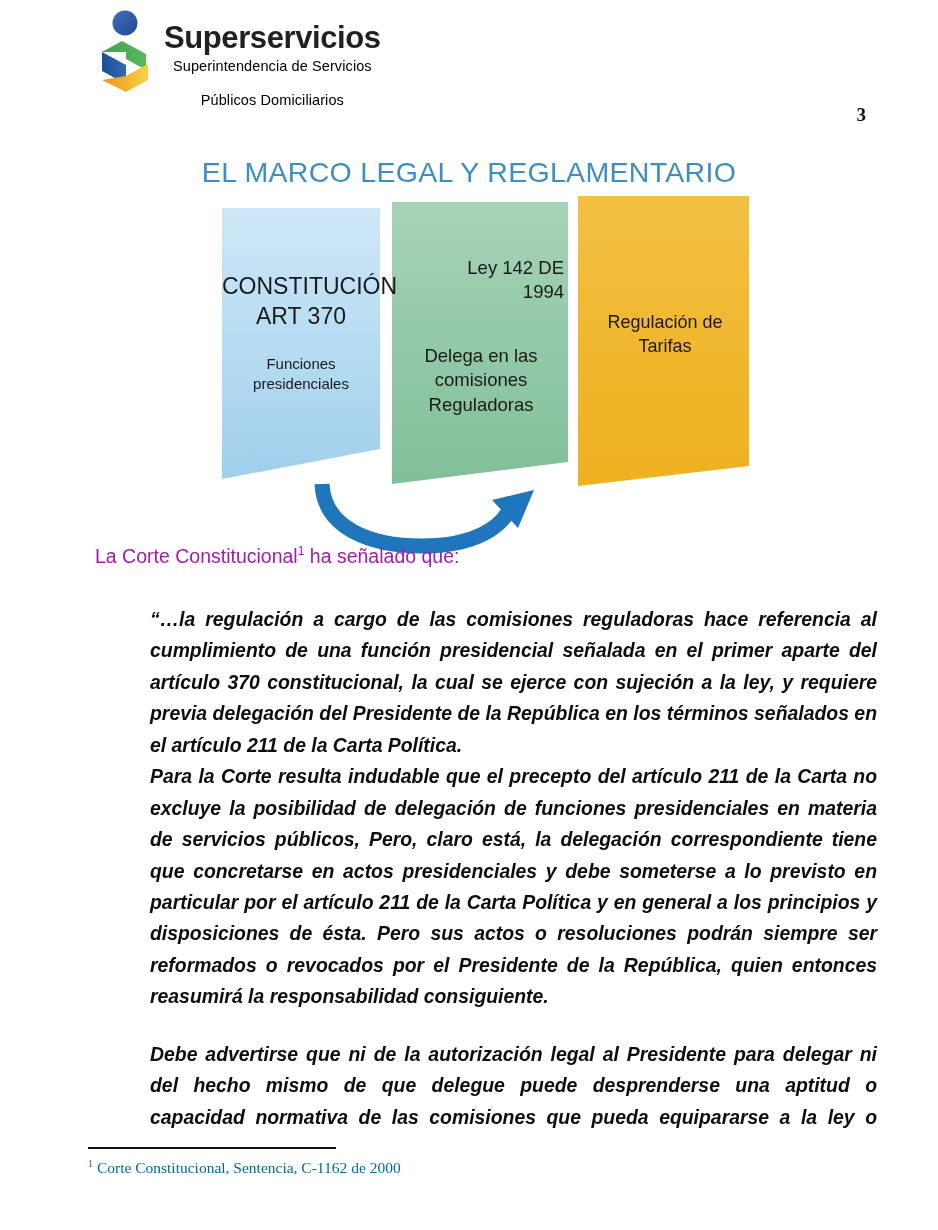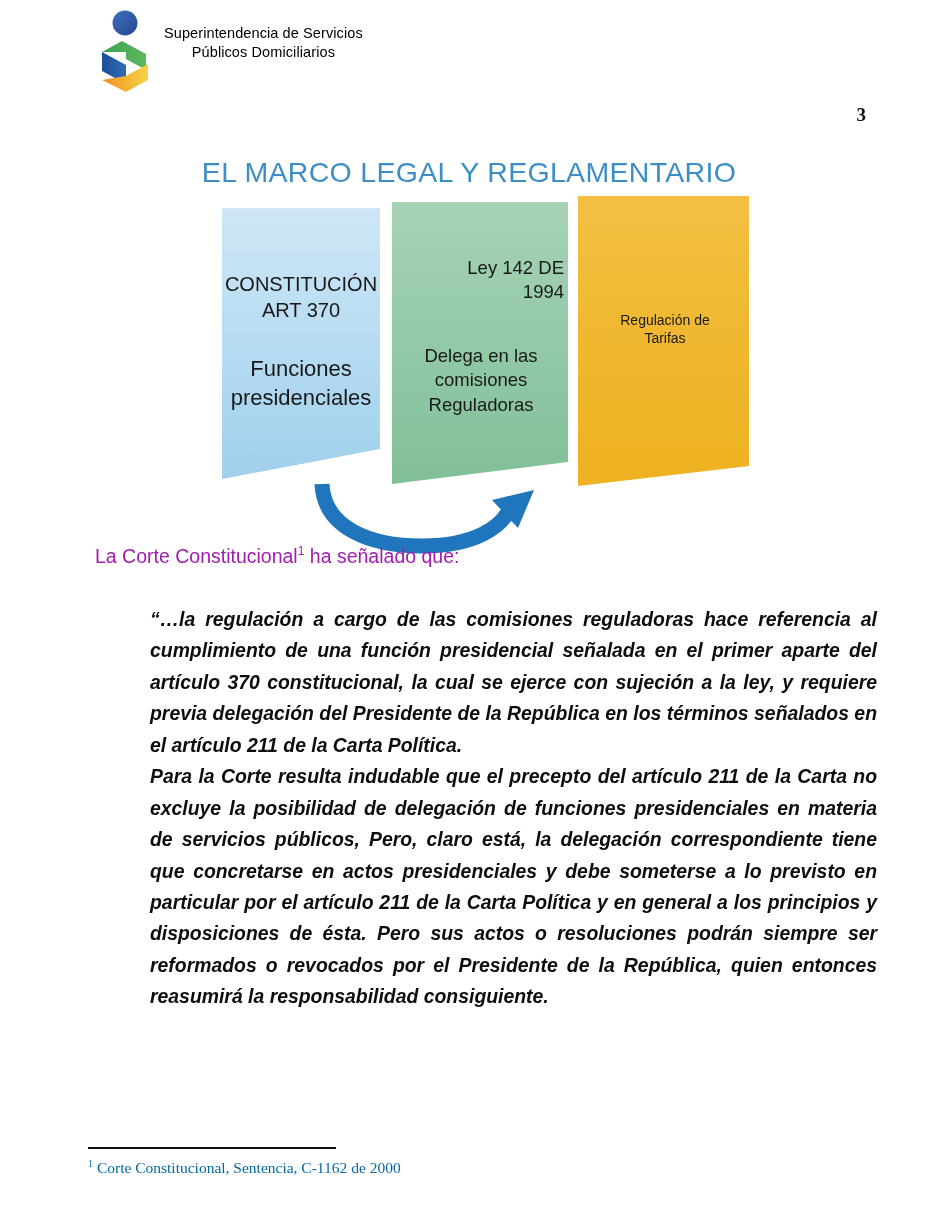--- a/index.html
+++ b/index.html
@@ -185,22 +185,23 @@
       <circle cx="33" cy="15" r="12.5" fill="url(#gTop)"></circle>
 
       <path d="M10 44 L30 33 L54 46 L54 62 L34 51 L34 44 Z" fill="url(#gGreen)"></path>
 
       <path d="M10 44 L34 57 L34 76 L10 63 Z" fill="url(#gBlue)"></path>
 
       <path d="M10 72 L34 84 L56 72 L56 56 L34 68 Z" fill="url(#gOrange)"></path>
     </svg>
   </div>
   <div class="logo-text">
+    <div class="brand-name">Superservicios</div>
     <div class="brand-sub">Superintendencia de Servicios</div>
-    <div class="brand-sub" style="margin-top:0;">Públicos Domiciliarios</div>
+    <div class="brand-sub" style="margin-top:16px;">Públicos Domiciliarios</div>
   </div>
 </div>
 
 <div class="page-number">3</div>
 
 <div class="diagram">
 
   <div class="diagram-title">EL MARCO LEGAL Y REGLAMENTARIO</div>
 
   <svg class="shapes-svg" width="570" height="300" viewBox="0 0 570 300" xmlns="http://www.w3.org/2000/svg">
@@ -222,57 +223,58 @@
       </linearGradient>
     </defs>
 
     <polygon points="22,14 180,14 180,255 22,285" fill="url(#shapeBlue)"></polygon>
 
     <polygon points="192,8 368,8 368,268 192,290" fill="url(#shapeGreen)"></polygon>
 
     <polygon points="378,2 549,2 549,272 378,292" fill="url(#shapeOrange)"></polygon>
   </svg>
 
-  <div class="shape-label" style="left:222px; top:115px; width:158px; font-size:20px;">
+  <div class="shape-label" style="left:222px; top:115px; width:158px; font-size:23px;">
     <div>CONSTITUCIÓN</div>
     <div>ART 370</div>
   </div>
-  <div class="shape-label" style="left:222px; top:198px; width:158px; font-size:22px;">
+  <div class="shape-label" style="left:222px; top:198px; width:158px; font-size:15px;">
     <div>Funciones</div>
     <div>presidenciales</div>
   </div>
 
   <div class="shape-label" style="left:398px; top:100px; width:166px; font-size:18.5px;text-align:right;">
     <div>Ley 142 DE</div>
     <div>1994</div>
   </div>
   <div class="shape-label" style="left:398px; top:188px; width:166px; font-size:18.5px;">
     <div>Delega en las</div>
     <div>comisiones</div>
     <div>Reguladoras</div>
   </div>
 
-  <div class="shape-label" style="left:582px; top:155px; width:166px; font-size:14px;">
+  <div class="shape-label" style="left:582px; top:155px; width:166px; font-size:18px;">
     <div>Regulación de</div>
     <div>Tarifas</div>
   </div>
 
   <svg class="arrow-svg" width="235" height="80" viewBox="0 0 235 80" xmlns="http://www.w3.org/2000/svg">
     <path d="M12 8
              C 14 52, 60 70, 112 70
              C 160 70, 196 54, 204 22" stroke="#1f76bd" stroke-width="15" fill="none" stroke-linecap="butt"></path>
     <polygon points="182,24 224,14 208,52" fill="#1f76bd"></polygon>
   </svg>
 </div>
 
 <div class="lead-line">
   <span>La Corte Constitucional</span><sup>1</sup><span> ha señalado que:</span>
 </div>
 
 <div class="quote-block">
   <p>“…la regulación a cargo de las comisiones reguladoras hace referencia al cumplimiento de una función presidencial señalada en el primer aparte del artículo 370 constitucional, la cual se ejerce con sujeción a la ley, y requiere previa delegación del Presidente de la República en los términos señalados en el artículo 211 de la Carta Política.</p>
   <p>Para la Corte resulta indudable que el precepto del artículo 211 de la Carta no excluye la posibilidad de delegación de funciones presidenciales en materia de servicios públicos, Pero, claro está, la delegación correspondiente tiene que concretarse en actos presidenciales y debe someterse a lo previsto en particular por el artículo 211 de la Carta Política y en general a los principios y disposiciones de ésta. Pero sus actos o resoluciones podrán siempre ser reformados o revocados por el Presidente de la República, quien entonces reasumirá la responsabilidad consiguiente.</p>
+  <p class="spaced last-line-justify">Debe advertirse que ni de la autorización legal al Presidente para delegar ni del hecho mismo de que delegue puede desprenderse una aptitud o capacidad normativa de las comisiones que pueda equipararse a la ley o</p>
 </div>
 
 <div class="footnote-rule"></div>
 <div class="footnote">
   <sup>1</sup><span> Corte Constitucional, Sentencia, C-1162 de 2000</span>
 </div>
 
 </body></html>

